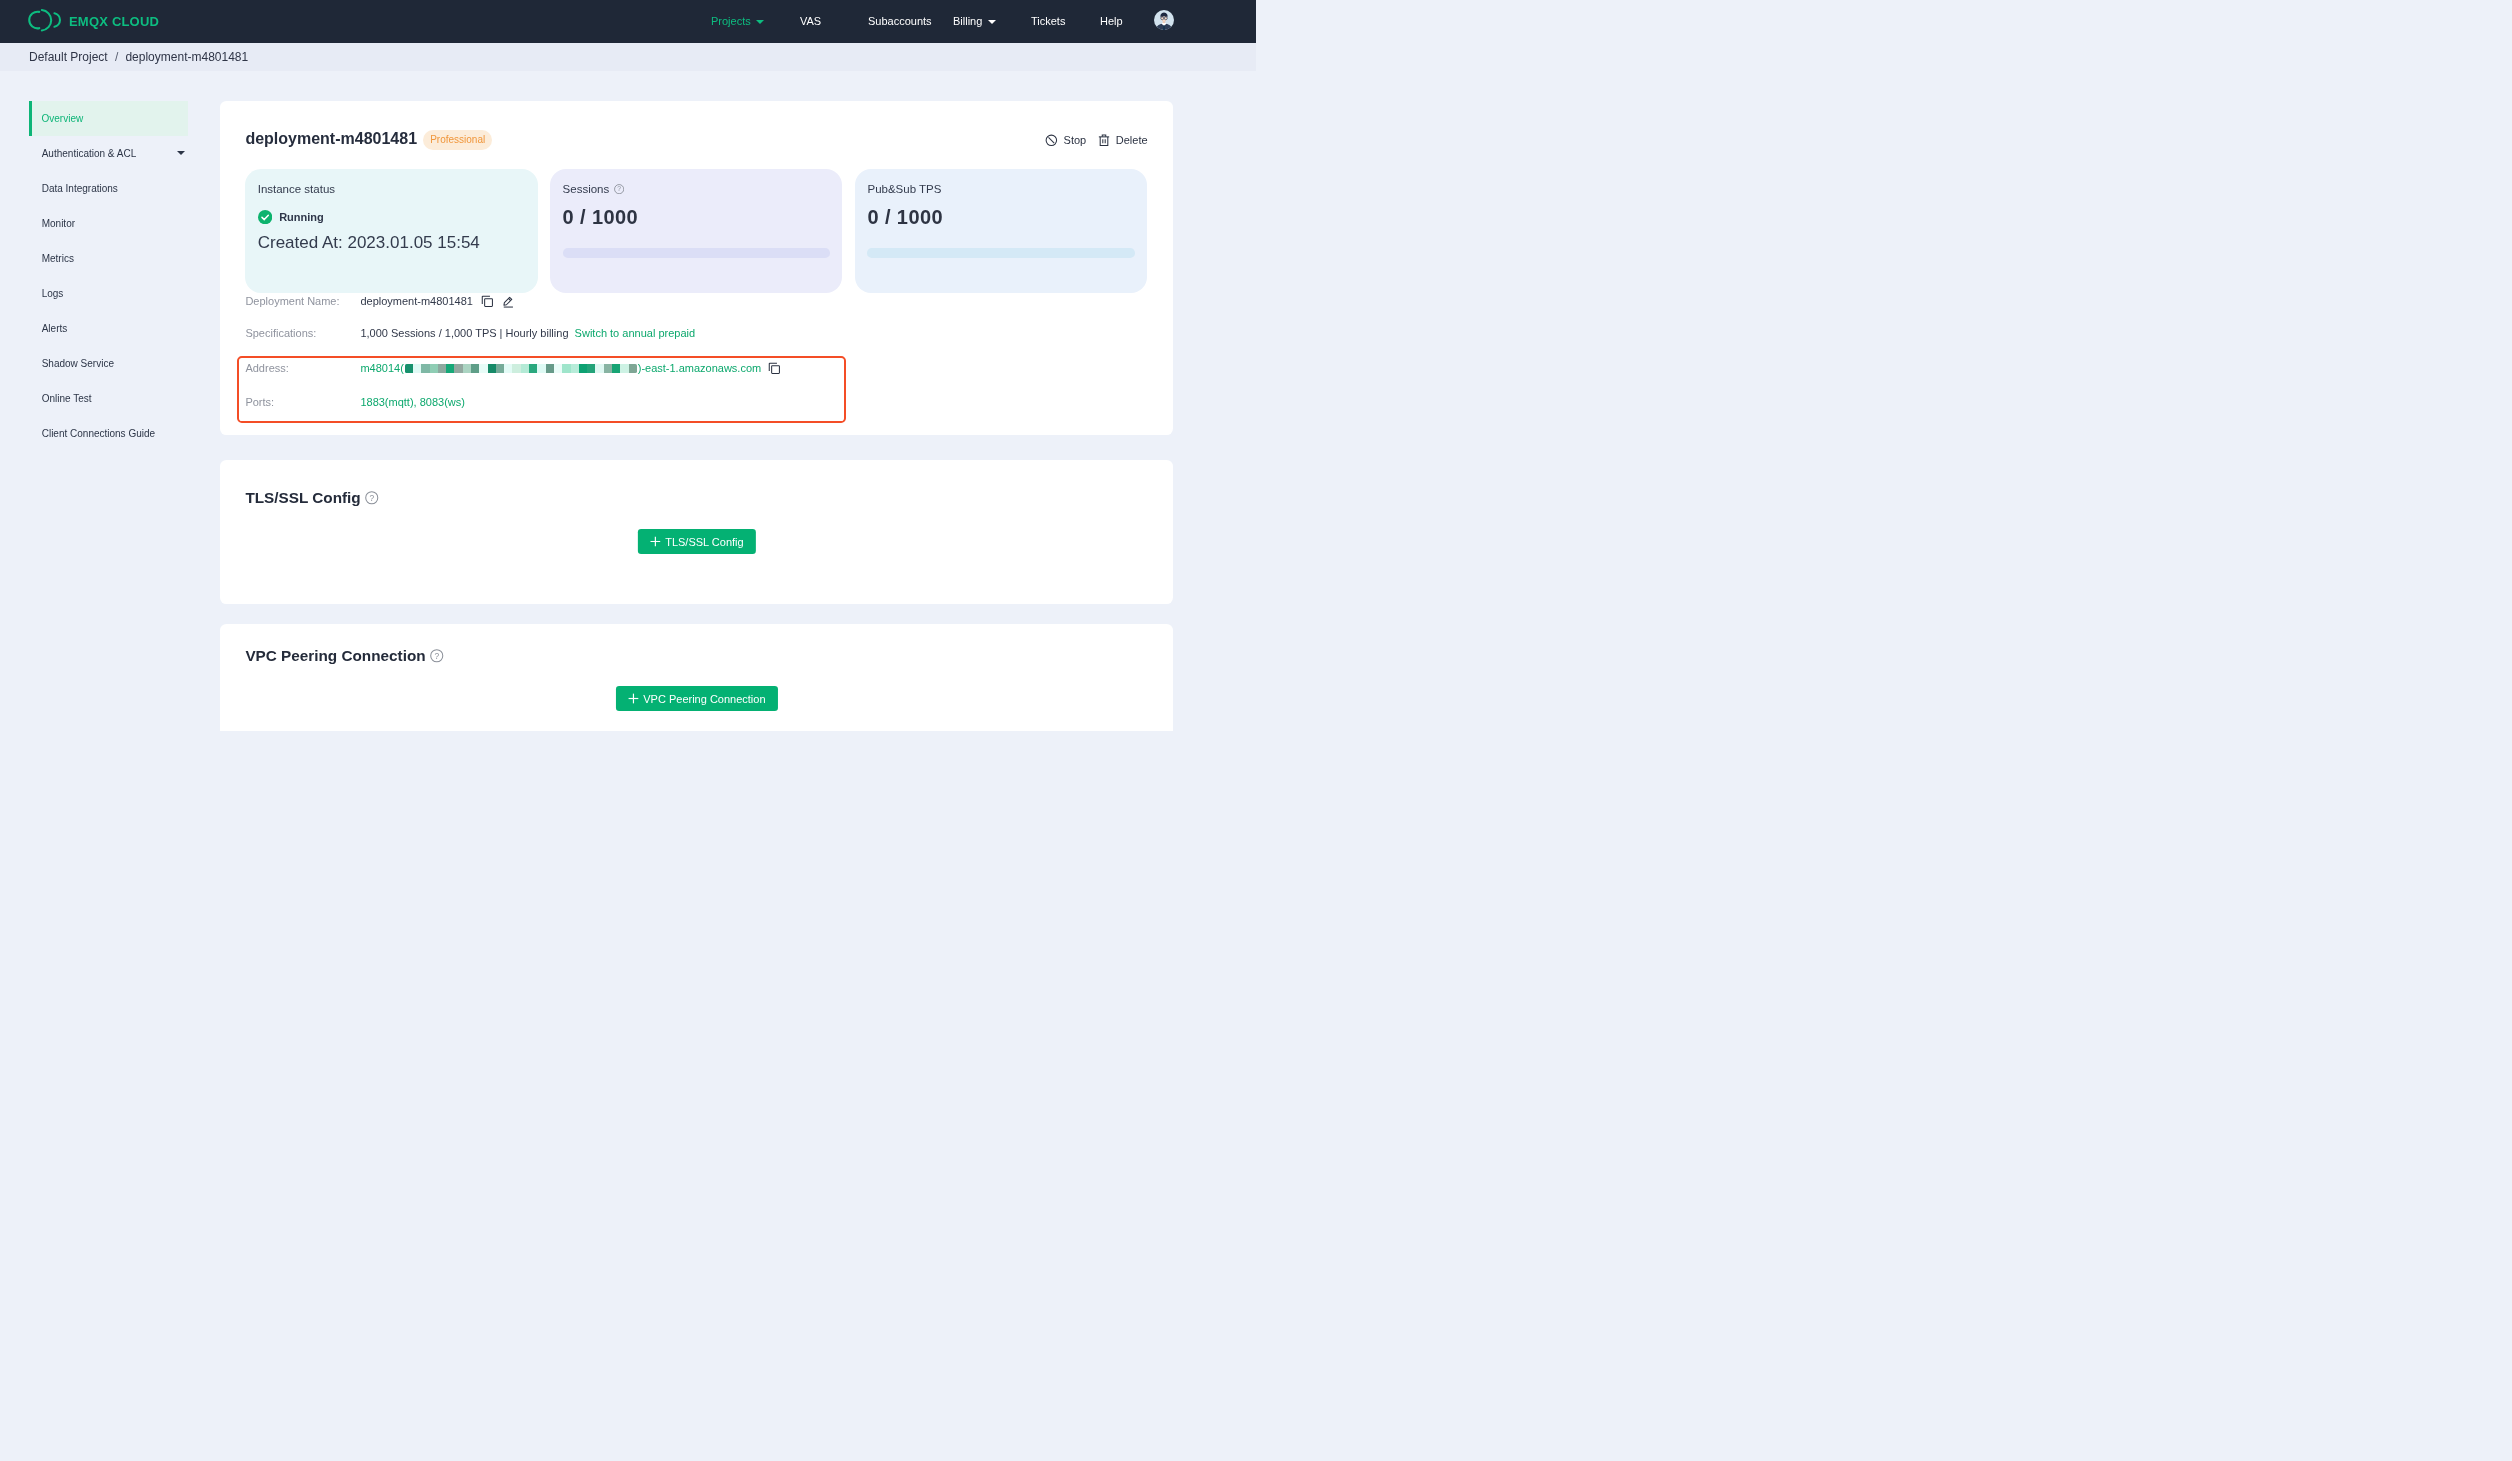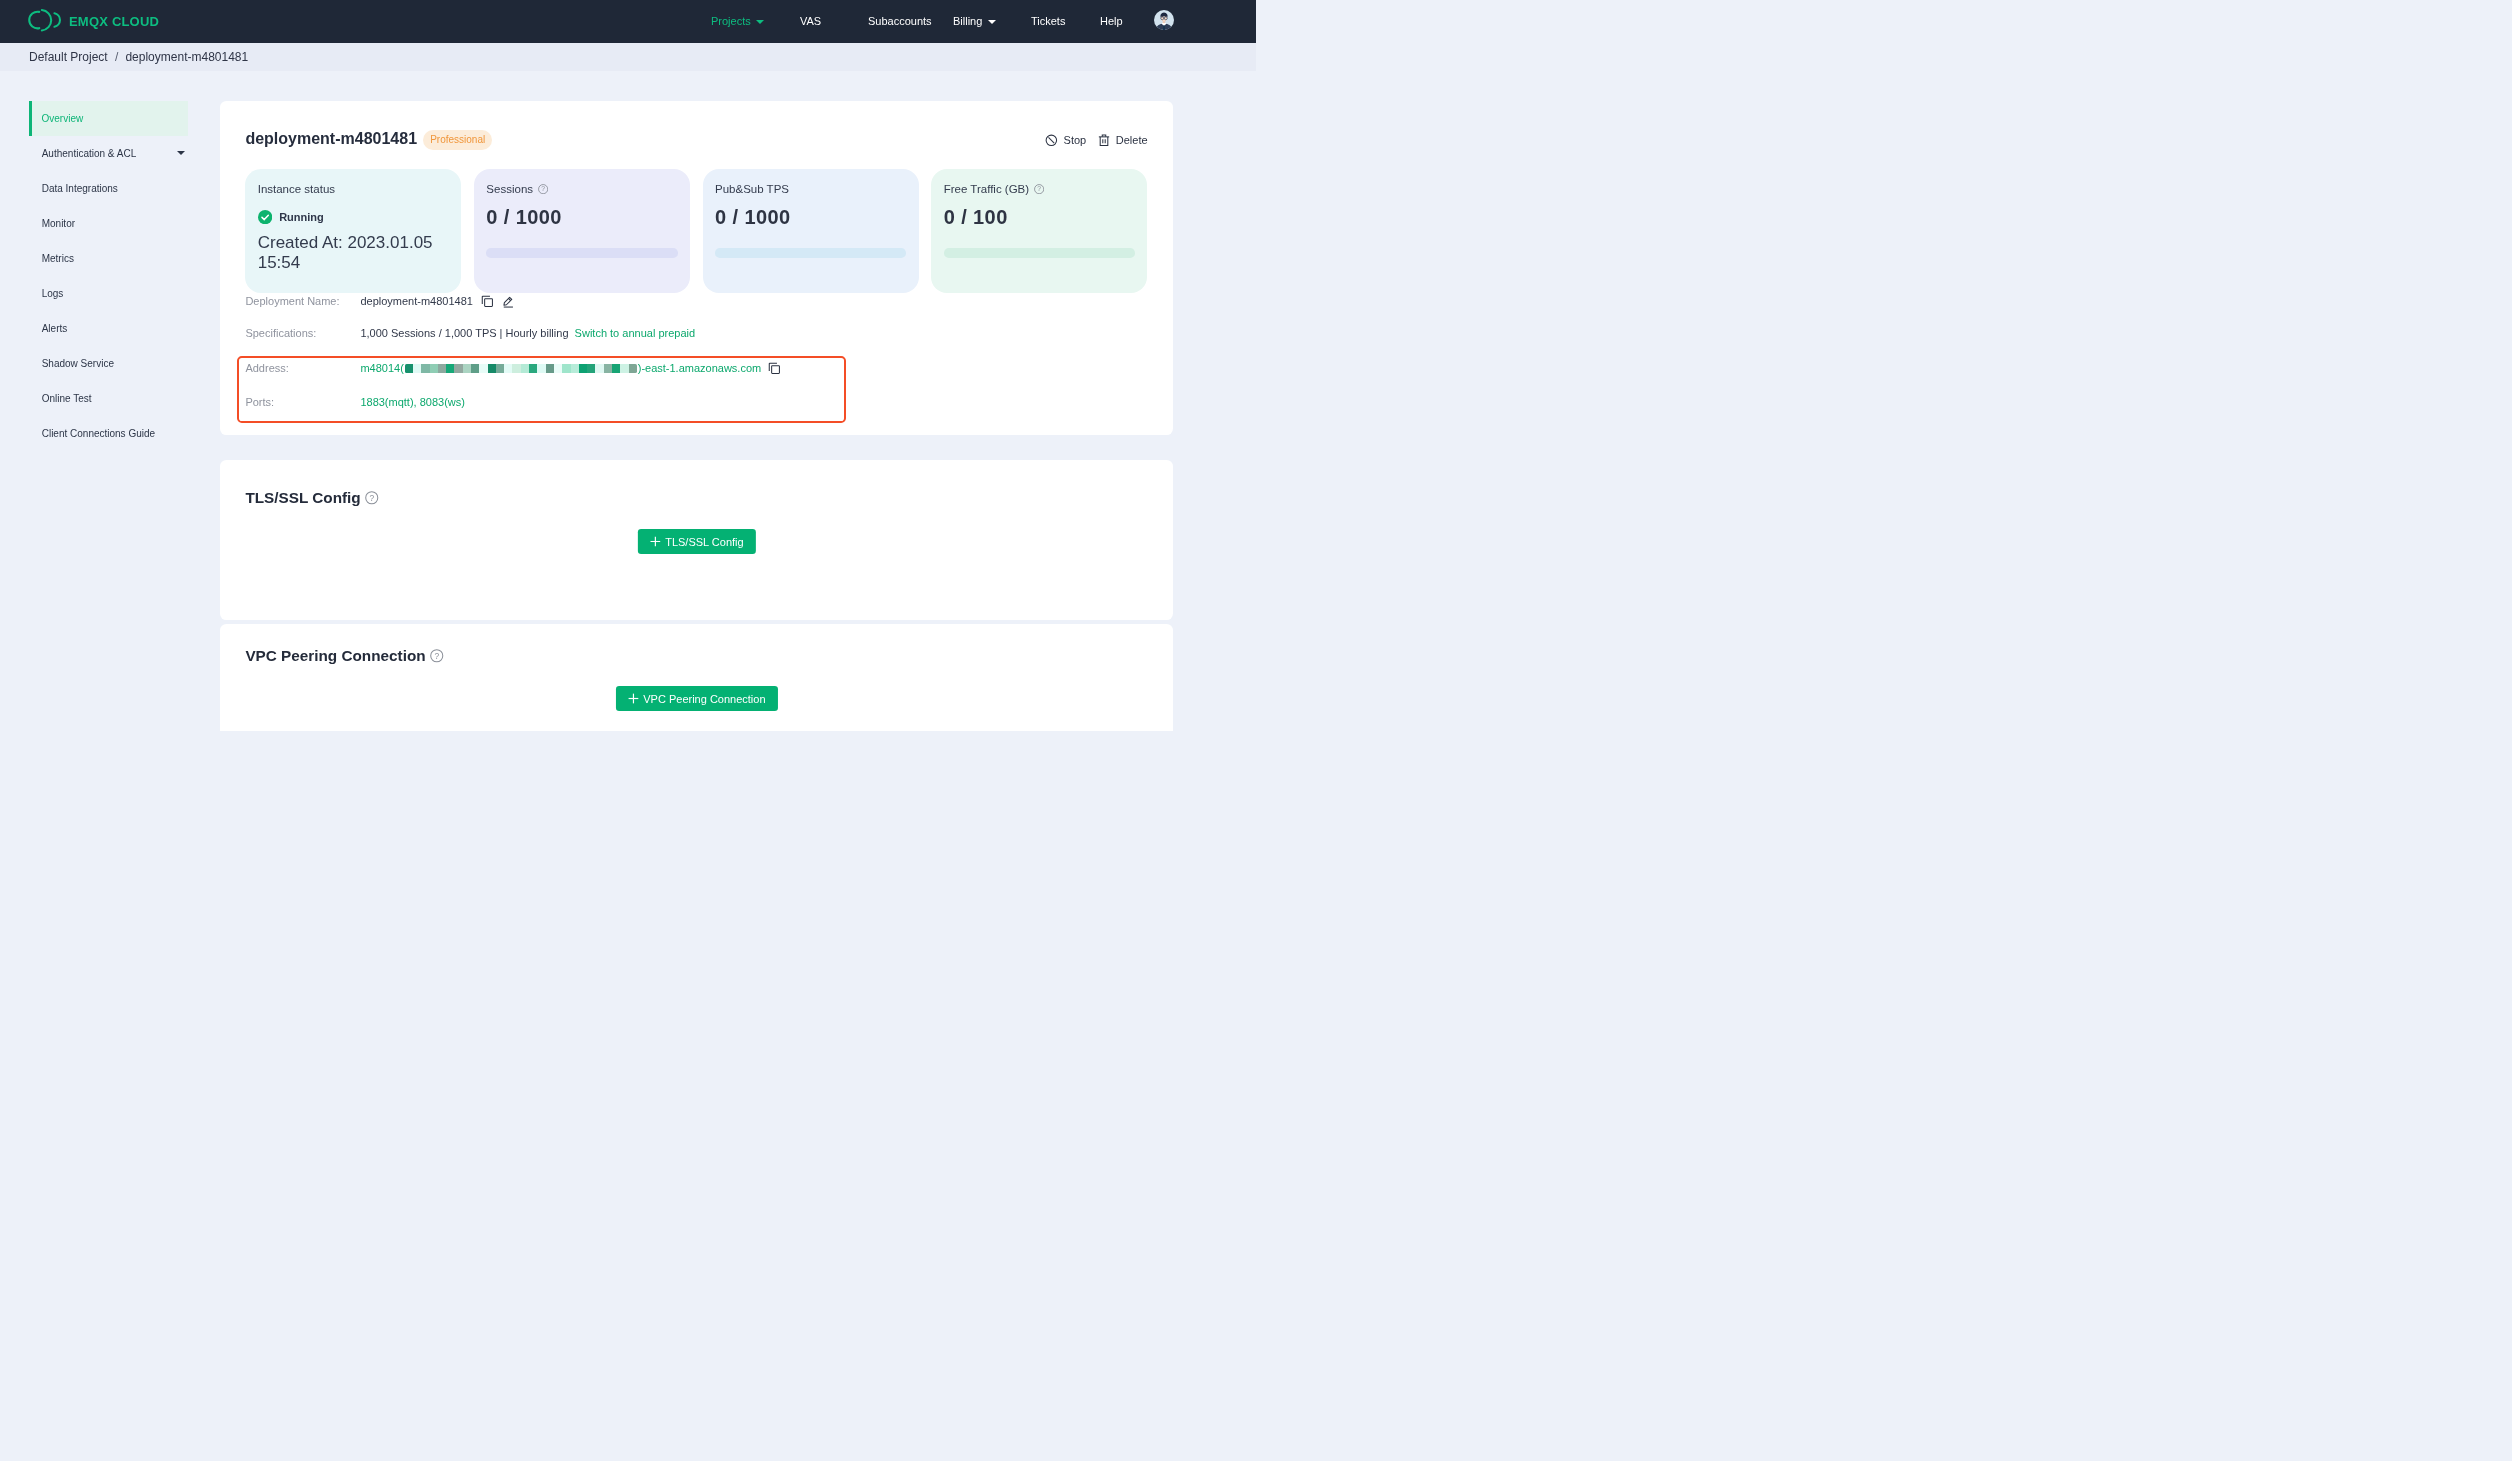--- a/index.html
+++ b/index.html
@@ -14,21 +14,21 @@
 .avatar { position:absolute; left:1154px; top:9.5px; }
 .crumb { position:absolute; left:0; top:43px; width:1256px; height:28px; background:#e7ebf5; line-height:28px; font-size:12px; color:#2f3547; }
 .crumb b { font-weight:400; color:#2f3547; }
 .crumb .sep { color:#5a6071; margin:0 7.2px; }
 .side { position:absolute; left:29px; top:101px; width:159px; }
 .side .it { height:35px; line-height:35px; padding-left:12.7px; font-size:10px; color:#2c3547; position:relative; }
 .side .it.on { background:#e2f3ed; border-left:3.2px solid #0db577; padding-left:9.5px; color:#0db577; }
 .side .arr { position:absolute; right:3.2px; top:15px; width:0; height:0; border-left:4px solid transparent; border-right:4px solid transparent; border-top:4.8px solid #2c3547; }
 .card { position:absolute; left:220px; width:953px; background:#ffffff; border-radius:6.4px; }
 #card1 { top:101px; height:334px; }
-#card2 { top:460px; height:160px; }
+#card2 { top:460px; height:144px; }
 #card3 { top:624px; height:143px; }
 h1 { position:absolute; left:25.4px; top:29px; font-size:16px; font-weight:700; color:#262d3d; }
 .badge { position:absolute; left:203px; top:29px; height:20px; line-height:20px; padding:0 7.2px; border-radius:10.3px; background:#fcecd9; color:#f0963b; font-size:10px; }
 .acts { position:absolute; right:25.4px; top:33px; display:flex; align-items:center; font-size:11px; color:#2b3242; }
 .acts svg { margin-right:5.6px; }
 .acts .g2 { display:flex; align-items:center; margin-left:12px; }
 .acts .g1 { display:flex; align-items:center; }
 .stats { position:absolute; left:25.4px; top:68px; width:902px; display:flex; gap:12.7px; }
 .stat { flex:1; height:124px; border-radius:16px; padding:14.3px 12.3px 0 12.3px; position:relative; }
 .stat .lb { font-size:11.5px; color:#333b4d; display:flex; align-items:center; }
@@ -142,30 +142,20 @@
           </svg>
       </div>
       <div class="num">0 / 1000</div>
       <div class="bar"></div>
     </div>
     <div class="stat" id="st3">
       <div class="lb">Pub&amp;Sub TPS</div>
       <div class="num">0 / 1000</div>
       <div class="bar"></div>
     </div>
-    <div class="stat" id="st4">
-      <div class="lb">Free Traffic (GB)
-        <svg width="10.3" height="10.3" viewBox="0 0 13 13" style="font-size:14.5px">
-            <circle cx="6.5" cy="6.5" r="5.8" fill="none" stroke="#8b9099" stroke-width="1.1"></circle>
-            <text x="6.5" y="9.4" font-size="8.5" fill="#8b9099" text-anchor="middle" font-family="Liberation Sans">?</text>
-          </svg>
-      </div>
-      <div class="num">0 / 100</div>
-      <div class="bar"></div>
-    </div>
   </div>
   <div class="irow" style="top:194px;">Deployment Name:
     <span class="val">deployment-m4801481
       <svg style="margin-left:8px;" width="12.7" height="12.7" viewBox="0 0 16 16" fill="none" stroke="#2b3242" stroke-width="1.3">
         <path d="M11.3 1.6 H2.2 Q1.6 1.6 1.6 2.2 V11.3"></path>
         <rect x="4.6" y="4.6" width="9.8" height="9.8" rx="0.8"></rect>
       </svg>
       <svg style="margin-left:8.7px;" width="12.7" height="12.7" viewBox="0 0 16 16" fill="none" stroke="#2b3242" stroke-width="1.3">
         <path d="M9.6 2.9 L12.3 5.6 L5.6 12.3 L2.4 12.9 L3.0 9.6 Z" stroke-linejoin="round"></path>
         <line x1="8.2" y1="4.4" x2="10.9" y2="7.1"></line>

